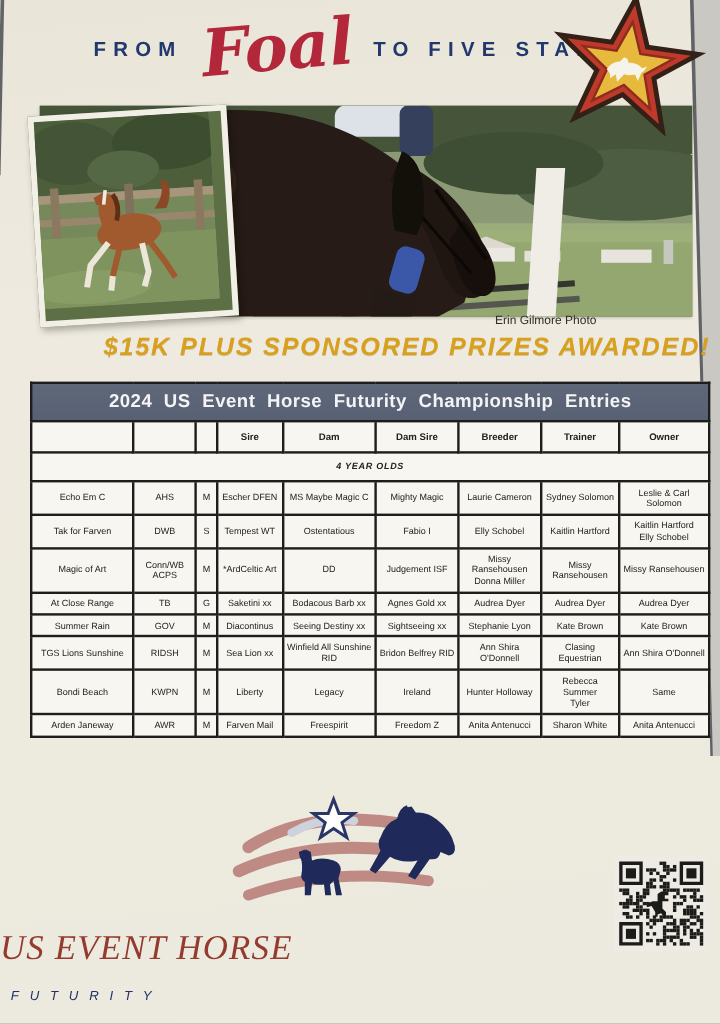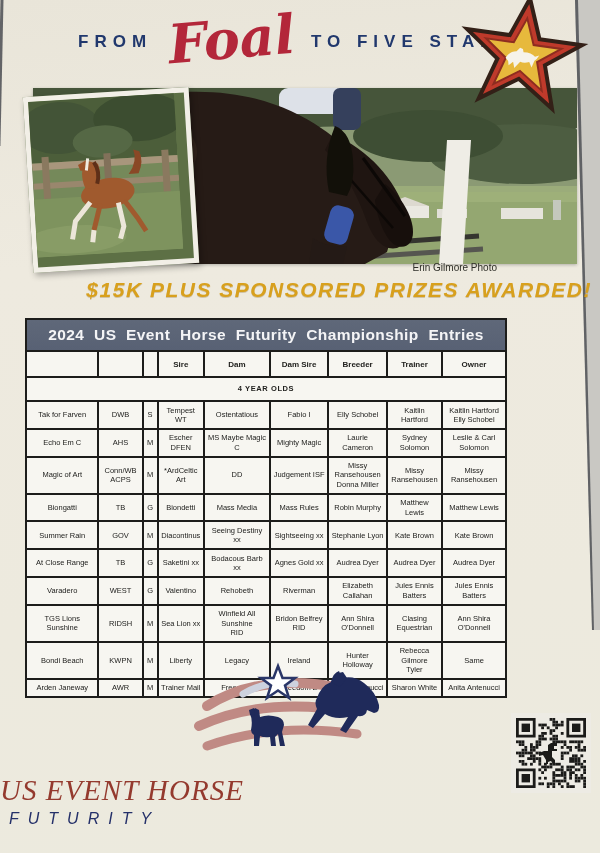--- a/index.html
+++ b/index.html
@@ -34,49 +34,49 @@
   .photo-credit{position:absolute;right:103px;top:262px;font-size:10px;color:#2e2e28;z-index:5;}
 
   
   .banner{
     position:absolute;left:0;top:278px;width:592px;text-align:right;
     color:#d8a01d;font-size:21px;font-weight:bold;letter-spacing:1.5px;
     text-shadow:0 1px 0 rgba(120,80,0,.25);font-style:italic;
   }
 
   
-  .entries{position:absolute;left:25px;top:318px;width:482px;border-collapse:collapse;background:#f7f6f1;}
+  .entries{position:absolute;left:25px;top:318px;width:567px;border-collapse:collapse;background:#f7f6f1;}
   .entries td,.entries th{border:2px solid #1d1d1b;}
   .title-bar{
     background:linear-gradient(180deg,#5f6879 0%,#586174 100%);color:#f4f4f6;
     font-size:15.5px;font-weight:bold;text-align:center;height:28px;
     letter-spacing:.4px;word-spacing:5px;
   }
   .col-head th{
     background:#f7f6f1;color:#22221f;font-size:8px;font-weight:600;
     text-align:center;height:20px;padding:2px 1px;margin-top:27px;
   }
   .section-row td{
     background:linear-gradient(180deg,#d6d5d2 0%,#c2c1be 100%);
-    color:#141412;font-size:11.5px;font-weight:bold;
+    color:#141412;font-size:11.5px;font-weight:bold;font-style:italic;
     text-align:center;height:15px;letter-spacing:.6px;padding:1px;
   }
   .entries tbody td{
     background:#f7f6f1;color:#222220;font-size:7.5px;text-align:center;
     padding:3.5px 2px;line-height:1.25;white-space:pre-line;
   }
 
   
   .logo{position:absolute;left:0;top:660px;width:600px;text-align:left;font-style:italic;}
   .logo-graphic{display:block;margin:0 auto;}
   .logo-text1{
     font-family:"Liberation Serif",serif;color:#943a2e;font-size:29px;
     letter-spacing:1px;margin-top:2px;font-weight:500;
   }
-  .logo-text2{color:#243069;font-size:16px;letter-spacing:9px;margin-top:3px;padding-left:9px;}
+  .logo-text2{color:#243069;font-size:11px;letter-spacing:9px;margin-top:17px;padding-left:9px;}
 
   .qr{position:absolute;left:511px;top:713px;width:80px;height:80px;}
 </style>
 </head>
 <body>
 
 <div class="poster">
 
   <svg class="backdrop-right" width="30" height="630">
     <polygon points="5,0 30,0 30,630 22,630" fill="#c9c8c3"></polygon>
@@ -208,98 +208,76 @@
         <th>Breeder</th>
         <th>Trainer</th>
         <th>Owner</th>
       </tr>
     </thead>
     <tbody>
         <tr class="section-row">
           <td colspan="9">4 YEAR OLDS</td>
         </tr>
         <tr>
+          <td>Echo Em C</td>
+          <td>AHS</td>
+          <td>M</td>
+          <td>Escher DFEN</td>
+          <td>MS Maybe Magic C</td>
+          <td>Mighty Magic</td>
+          <td>Laurie Cameron</td>
+          <td>Sydney Solomon</td>
+          <td>Leslie &amp; Carl Solomon</td>
+        </tr>
+        <tr>
           <td>Tak for Farven</td>
           <td>DWB</td>
           <td>S</td>
           <td>Tempest WT</td>
           <td>Ostentatious</td>
           <td>Fabio I</td>
           <td>Elly Schobel</td>
           <td>Kaitlin Hartford</td>
           <td>Kaitlin Hartford
 Elly Schobel</td>
-        </tr>
-        <tr>
-          <td>Echo Em C</td>
-          <td>AHS</td>
-          <td>M</td>
-          <td>Escher DFEN</td>
-          <td>MS Maybe Magic C</td>
-          <td>Mighty Magic</td>
-          <td>Laurie Cameron</td>
-          <td>Sydney Solomon</td>
-          <td>Leslie &amp; Carl Solomon</td>
         </tr>
         <tr>
           <td>Magic of Art</td>
           <td>Conn/WB
 ACPS</td>
           <td>M</td>
           <td>*ArdCeltic Art</td>
           <td>DD</td>
           <td>Judgement ISF</td>
           <td>Missy Ransehousen
 Donna Miller</td>
           <td>Missy Ransehousen</td>
           <td>Missy Ransehousen</td>
         </tr>
         <tr>
-          <td>Biongatti</td>
+          <td>At Close Range</td>
           <td>TB</td>
           <td>G</td>
-          <td>Biondetti</td>
-          <td>Mass Media</td>
-          <td>Mass Rules</td>
-          <td>Robin Murphy</td>
-          <td>Matthew Lewis</td>
-          <td>Matthew Lewis</td>
+          <td>Saketini xx</td>
+          <td>Bodacous Barb xx</td>
+          <td>Agnes Gold xx</td>
+          <td>Audrea Dyer</td>
+          <td>Audrea Dyer</td>
+          <td>Audrea Dyer</td>
         </tr>
         <tr>
           <td>Summer Rain</td>
           <td>GOV</td>
           <td>M</td>
           <td>Diacontinus</td>
           <td>Seeing Destiny xx</td>
           <td>Sightseeing xx</td>
           <td>Stephanie Lyon</td>
           <td>Kate Brown</td>
           <td>Kate Brown</td>
-        </tr>
-        <tr>
-          <td>At Close Range</td>
-          <td>TB</td>
-          <td>G</td>
-          <td>Saketini xx</td>
-          <td>Bodacous Barb xx</td>
-          <td>Agnes Gold xx</td>
-          <td>Audrea Dyer</td>
-          <td>Audrea Dyer</td>
-          <td>Audrea Dyer</td>
-        </tr>
-        <tr>
-          <td>Varadero</td>
-          <td>WEST</td>
-          <td>G</td>
-          <td>Valentino</td>
-          <td>Rehobeth</td>
-          <td>Riverman</td>
-          <td>Elizabeth Callahan</td>
-          <td>Jules Ennis Batters</td>
-          <td>Jules Ennis Batters</td>
         </tr>
         <tr>
           <td>TGS Lions Sunshine</td>
           <td>RIDSH</td>
           <td>M</td>
           <td>Sea Lion xx</td>
           <td>Winfield All Sunshine
 RID</td>
           <td>Bridon Belfrey RID</td>
           <td>Ann Shira O'Donnell</td>
@@ -307,29 +285,29 @@
           <td>Ann Shira O'Donnell</td>
         </tr>
         <tr>
           <td>Bondi Beach</td>
           <td>KWPN</td>
           <td>M</td>
           <td>Liberty</td>
           <td>Legacy</td>
           <td>Ireland</td>
           <td>Hunter Holloway</td>
-          <td>Rebecca Gilmore
+          <td>Rebecca Summer
 Tyler</td>
           <td>Same</td>
         </tr>
         <tr>
           <td>Arden Janeway</td>
           <td>AWR</td>
           <td>M</td>
-          <td>Trainer Mail</td>
+          <td>Farven Mail</td>
           <td>Freespirit</td>
           <td>Freedom Z</td>
           <td>Anita Antenucci</td>
           <td>Sharon White</td>
           <td>Anita Antenucci</td>
         </tr>
       </tbody>
   </table>
 
   <div class="logo">

